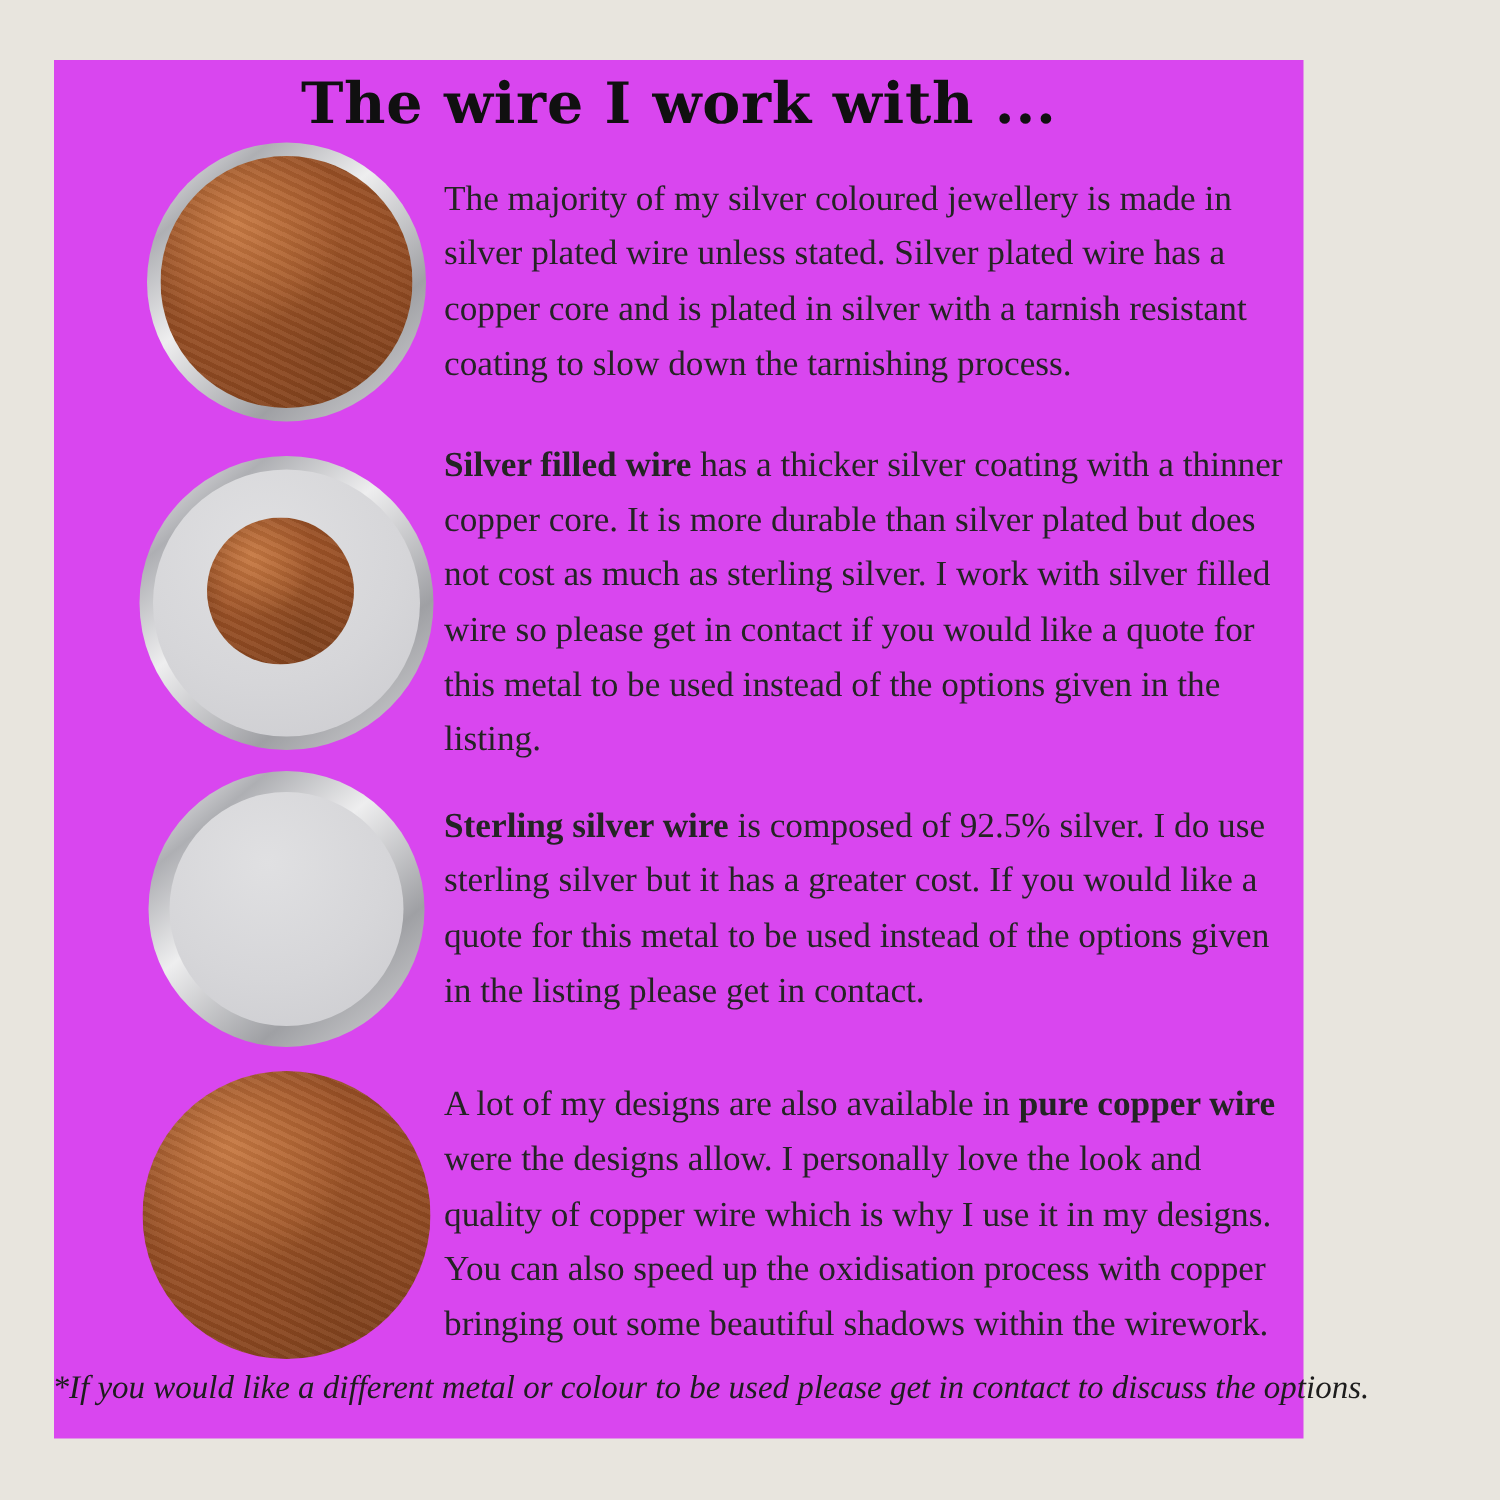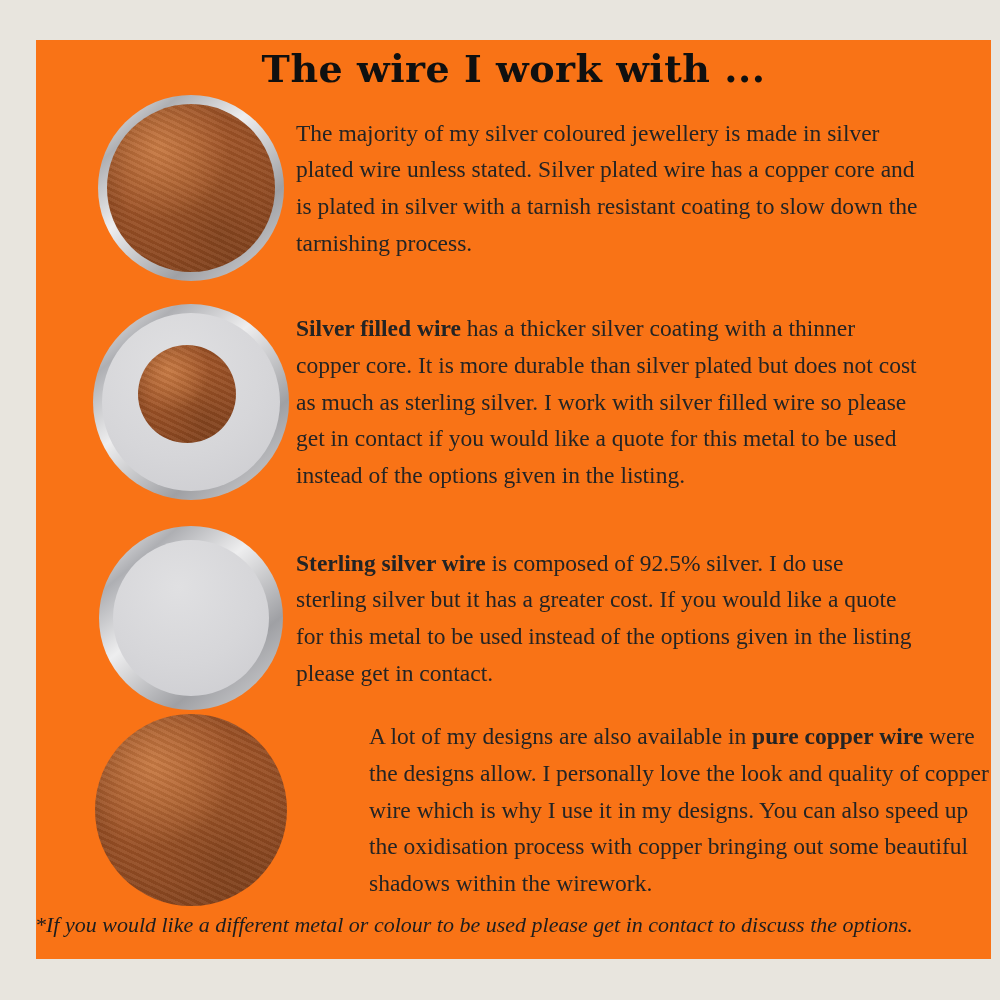--- a/index.html
+++ b/index.html
@@ -12,23 +12,23 @@
     background: #e8e5de;
     font-family: "Liberation Serif", serif;
     color: #242424;
     position: relative;
     overflow: hidden;
   }
   .card {
     position: absolute;
     left: 36px;
     top: 40px;
-    width: 955px;
+    width: 833px;
     height: 919px;
-    background: #f97316;
+    background: #d946ef;
   }
   .title {
     position: absolute;
     top: 6px;
     left: 0;
     width: 100%;
     margin: 0;
     text-align: center;
     font-family: "DejaVu Serif", serif;
     font-weight: 700;
@@ -39,21 +39,21 @@
   }
   .section {
     position: absolute;
     left: 0;
     width: 100%;
     display: flex;
     align-items: center;
   }
   .sec1 { top: 53px;  height: 190px; }
   .sec2 { top: 263px; height: 198px; }
-  .sec3 { top: 485px; height: 186px; }
+  .sec3 { top: 473px; height: 186px; }
   .sec4 { top: 673px; height: 194px; justify-content: space-between; }
   .swatch-col {
     flex: 0 0 auto;
     width: 200px;
     margin-left: 55px;
     display: flex;
     align-items: center;
     justify-content: center;
   }
   .text-col {

